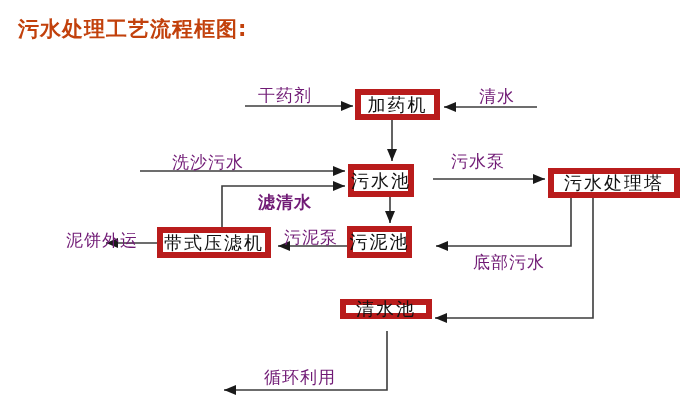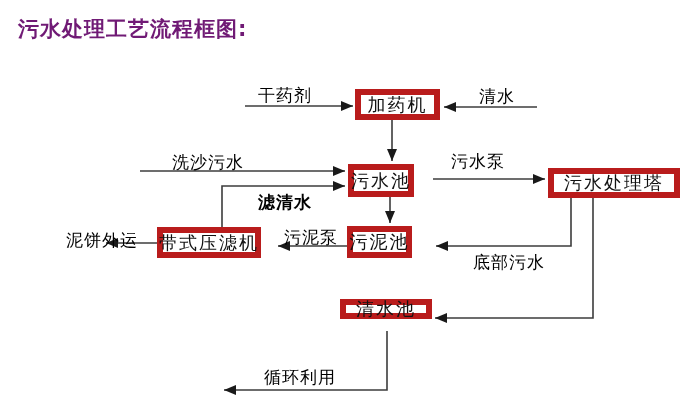--- a/index.html
+++ b/index.html
@@ -14,21 +14,21 @@
     background: #ffffff;
     font-family: "DejaVu Sans", sans-serif;
     overflow: hidden;
   }
   .title {
     position: absolute;
     left: 18px;
     top: 15px;
     font-size: 21px;
     font-weight: bold;
-    color: #701a75;
+    color: #c2410c;
     letter-spacing: 1px;
     white-space: nowrap;
   }
   svg.wires {
     position: absolute;
     left: 0;
     top: 0;
     width: 700px;
     height: 420px;
   }
@@ -41,21 +41,21 @@
     align-items: center;
     justify-content: center;
     font-size: 18px;
     color: #111111;
     white-space: nowrap;
     letter-spacing: 2px;
   }
   .lbl {
     position: absolute;
     font-size: 17px;
-    color: #000000;
+    color: #701a75;
     white-space: nowrap;
     letter-spacing: 1px;
   }
 </style>
 </head>
 <body>
 
 <div class="stage">
 
   <div class="title">污水处理工艺流程框图:</div>
@@ -79,21 +79,21 @@
       <path d="M157,243 L106,243" marker-end="url(#ar)"></path>
       <path d="M593,198 L593,318 L435,318" marker-end="url(#ar)"></path>
       <path d="M387,331 L387,390 L224,390" marker-end="url(#ar)"></path>
     </g>
   </svg>
 
   <div class="node" style="left:355px; top:89px;  width:85px;  height:31px;">加药机</div>
   <div class="node" style="left:348px; top:164px; width:66px;  height:33px;">污水池</div>
   <div class="node" style="left:548px; top:168px; width:132px; height:30px;">污水处理塔</div>
   <div class="node" style="left:347px; top:226px; width:65px;  height:32px;">污泥池</div>
-  <div class="node" style="left:157px; top:227px; width:104px; height:31px;">带式压滤机</div>
+  <div class="node" style="left:157px; top:227px; width:114px; height:31px;">带式压滤机</div>
   <div class="node" style="left:340px; top:299px; width:92px;  height:20px;">清水池</div>
 
   <div class="lbl" style="left:258px; top:84px;">干药剂</div>
   <div class="lbl" style="left:479px; top:85px;">清水</div>
   <div class="lbl" style="left:451px; top:150px;">污水泵</div>
   <div class="lbl" style="left:172px; top:151px;">洗沙污水</div>
   <div class="lbl" style="left:258px; top:191px;font-weight:bold;">滤清水</div>
   <div class="lbl" style="left:284px; top:226px;">污泥泵</div>
   <div class="lbl" style="left:473px; top:223px;margin-top:28px;">底部污水</div>
   <div class="lbl" style="left:18px;  top:229px;margin-left:48px;">泥饼外运</div>

